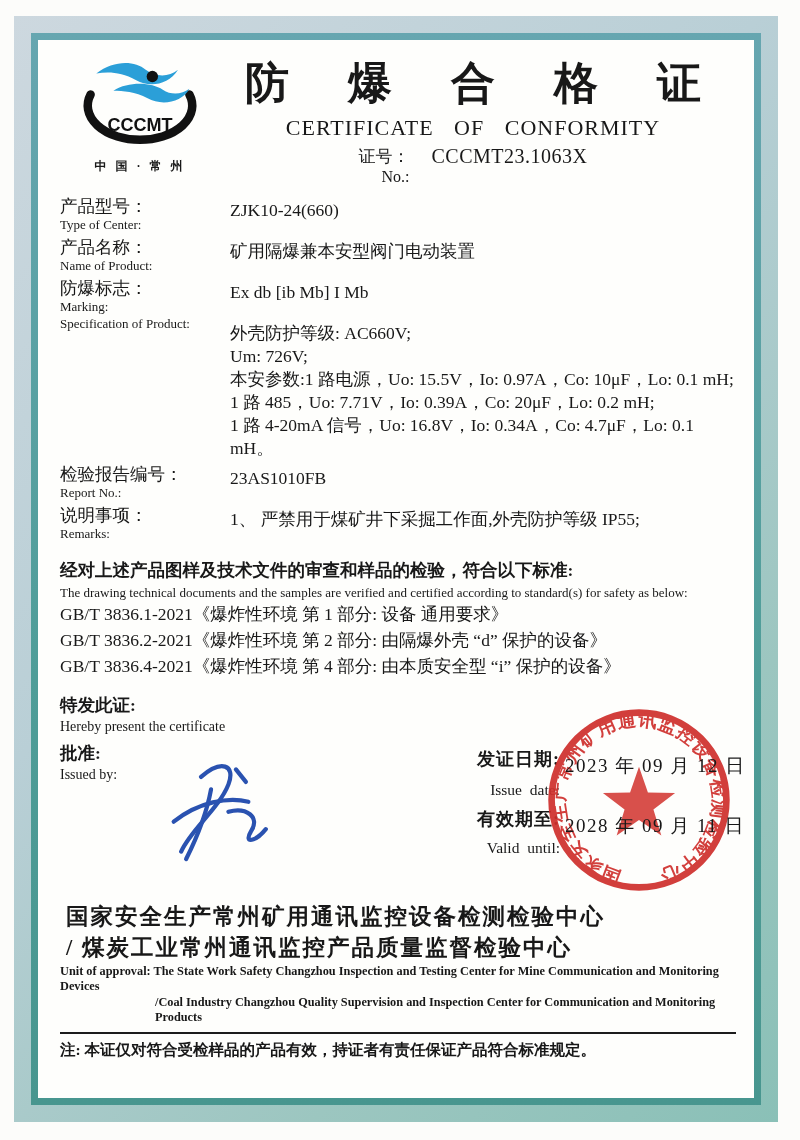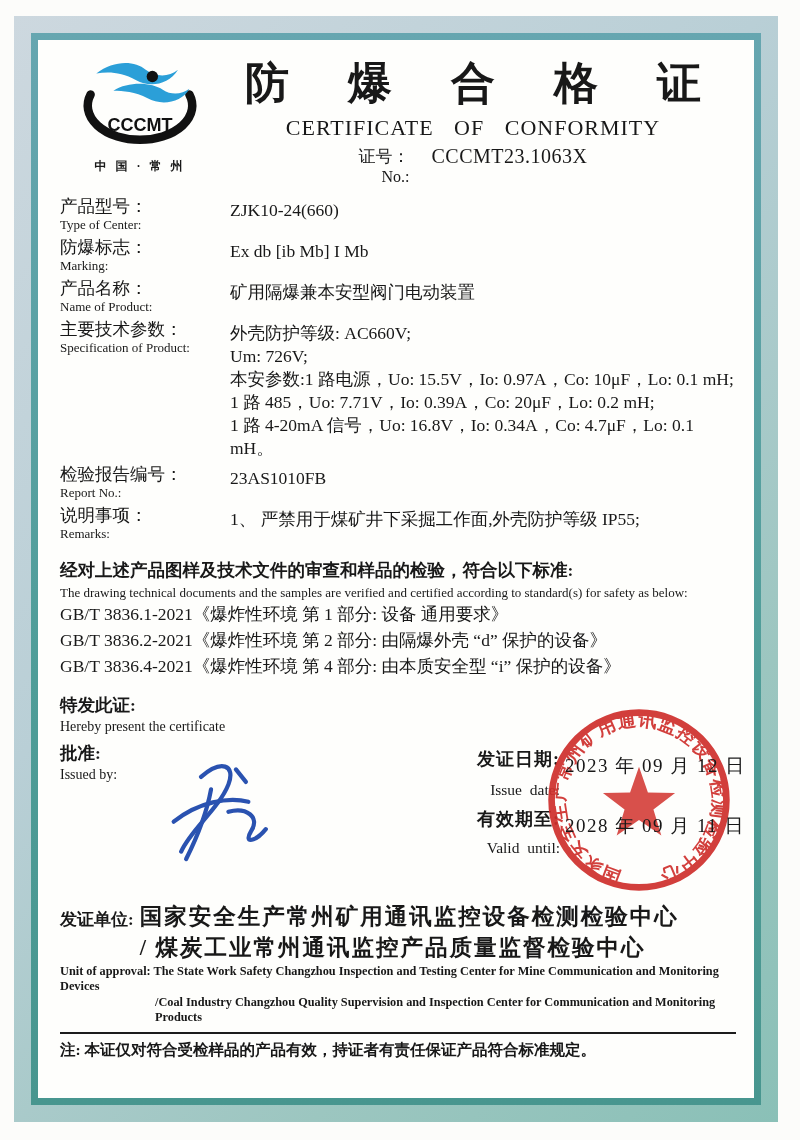--- a/index.html
+++ b/index.html
@@ -101,41 +101,40 @@
             <div class="flc">产品型号：</div>
             <div class="fle">Type of Center:</div>
           </div>
           <div class="field-value">
             <div class="fv">ZJK10-24(660)</div>
           </div>
         </div>
 
         <div class="field-row">
           <div class="field-label">
+            <div class="flc">产品名称：</div>
+            <div class="fle">Name of Product:</div>
+          </div>
+          <div class="field-value">
+            <div class="fv">矿用隔爆兼本安型阀门电动装置</div>
+          </div>
+        </div>
+
+        <div class="field-row">
+          <div class="field-label">
             <div class="flc">防爆标志：</div>
             <div class="fle">Marking:</div>
           </div>
           <div class="field-value">
             <div class="fv">Ex db [ib Mb] I Mb</div>
           </div>
         </div>
 
         <div class="field-row">
           <div class="field-label">
-            <div class="flc">产品名称：</div>
-            <div class="fle">Name of Product:</div>
-          </div>
-          <div class="field-value">
-            <div class="fv">矿用隔爆兼本安型阀门电动装置</div>
-          </div>
-        </div>
-
-        <div class="field-row">
-          <div class="field-label">
-            <div class="flc">主要技术参数：</div>
             <div class="fle">Specification of Product:</div>
           </div>
           <div class="field-value">
             <div class="fv">外壳防护等级: AC660V;</div>
             <div class="fv">Um: 726V;</div>
             <div class="fv">本安参数:1 路电源，Uo: 15.5V，Io: 0.97A，Co: 10μF，Lo: 0.1 mH;</div>
             <div class="fv">1 路 485，Uo: 7.71V，Io: 0.39A，Co: 20μF，Lo: 0.2 mH;</div>
             <div class="fv">1 路 4-20mA 信号，Uo: 16.8V，Io: 0.34A，Co: 4.7μF，Lo: 0.1 mH。</div>
           </div>
         </div>
@@ -199,21 +198,20 @@
               <text font-size="19.5" font-weight="bold" fill="#cf2f2c" letter-spacing="1">
                 <textPath href="#stampArc" startOffset="18">国家安全生产常州矿用通讯监控设备检测检验中心</textPath>
               </text>
               <polygon points="100,65 109.4,92.1 138,92.6 115.2,109.9 123.5,137.4 100,121 76.5,137.4 84.8,109.9 62,92.6 90.6,92.1" fill="#d5423d"></polygon>
             </svg>
           </div>
         </div>
 
         <div class="approval">
           <div class="approval-row">
-            <span class="ap-label">发证单位:</span>
             <div class="ap-names">
               <div class="ap-name">国家安全生产常州矿用通讯监控设备检测检验中心</div>
               <div class="ap-name">/ 煤炭工业常州通讯监控产品质量监督检验中心</div>
             </div>
           </div>
           <div class="ap-en">Unit of approval: The State Work Safety Changzhou Inspection and Testing Center for Mine Communication and Monitoring Devices</div>
           <div class="ap-en second">/Coal Industry Changzhou Quality Supervision and Inspection Center for Communication and Monitoring Products</div>
         </div>
 
         <div class="divider"></div>

